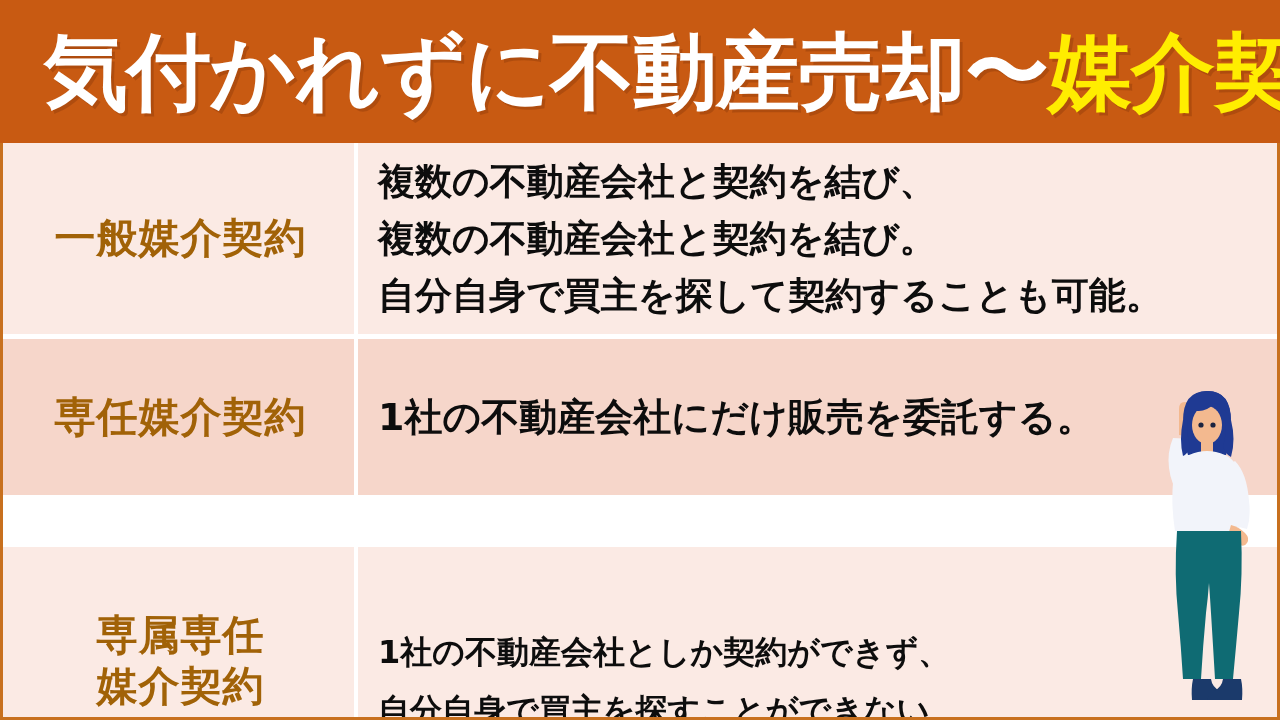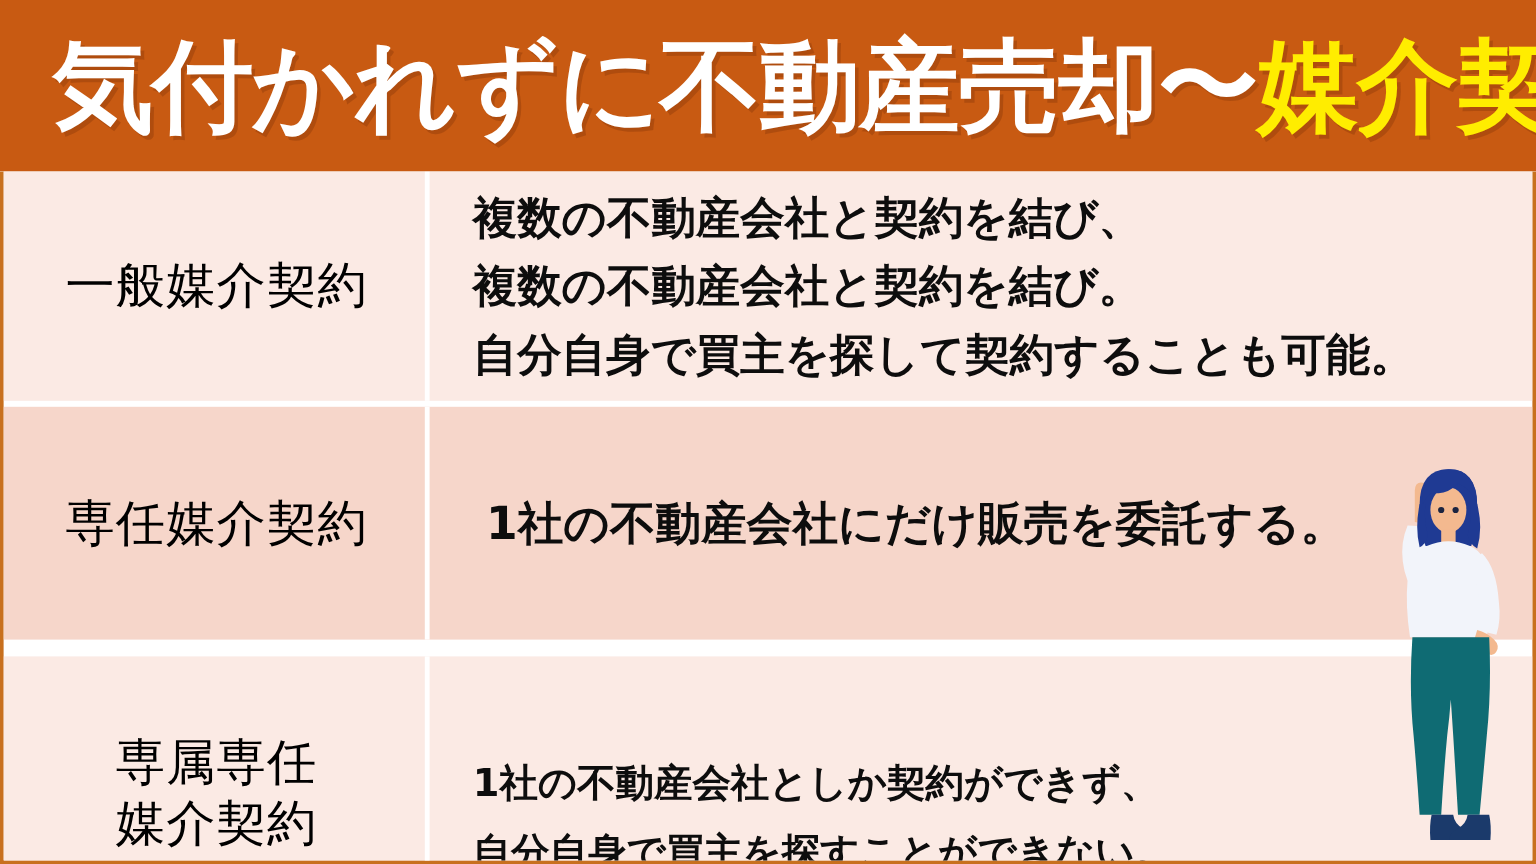--- a/index.html
+++ b/index.html
@@ -69,38 +69,38 @@
   }
 
   .row {
     position: absolute;
     left: 0;
     width: 1274px;
     display: flex;
     align-items: stretch;
   }
   .row-1 { top: 0px;   height: 191px; }
-  .row-2 { top: 196px; height: 194px; }
+  .row-2 { top: 196px; height: 156px; }
   .row-3 { top: 404px; height: 228px; }
 
   .tone-light { background: #fbeae4; }
   .tone-dark  { background: #f6d6ca; }
 
   .cell-label {
     position: relative;
     width: 355px;
     flex: 0 0 355px;
     display: flex;
     align-items: center;
     justify-content: center;
     text-align: center;
-    color: #000000;
+    color: #a16207;
     font-size: 41px;
     line-height: 51px;
-    font-weight: normal;
+    font-weight: bold;
     letter-spacing: 1px;
     font-family: "DejaVu Sans", "Liberation Sans", sans-serif;
     box-sizing: border-box;
   }
   .cell-label::after {
     content: "";
     position: absolute;
     right: 0;
     top: 0;
     bottom: 0;
@@ -108,35 +108,35 @@
     background: #ffffff;
   }
   .label-text { display: block; }
   .label-text .l2 { display: block; }
 
   .cell-desc {
     flex: 1 1 auto;
     display: flex;
     flex-direction: column;
     justify-content: center;
-    padding-left: 36px;
+    padding-left: 20px;
     padding-right: 8px;
     color: #0d0d0d;
     font-size: 39px;
     line-height: 55px;
     font-weight: bold;
     letter-spacing: 0px;
     font-family: "DejaVu Sans", "Liberation Sans", sans-serif;
     box-sizing: border-box;
   }
   .desc-line { display: block; white-space: nowrap; }
 
   
   .row-1 .cell-desc { font-size: 37px; line-height: 57px; }
-  .row-2 .cell-desc { font-size: 38px; line-height: 58px; margin-left: 11px; }
+  .row-2 .cell-desc { font-size: 38px; line-height: 58px; }
   .row-3 .cell-desc { font-size: 32px; line-height: 58px; margin-top: 40px; }
 
   
   .illustration {
     position: absolute;
     right: 6px;
     top: 232px;
     width: 126px;
     height: 342px;
     pointer-events: none;

